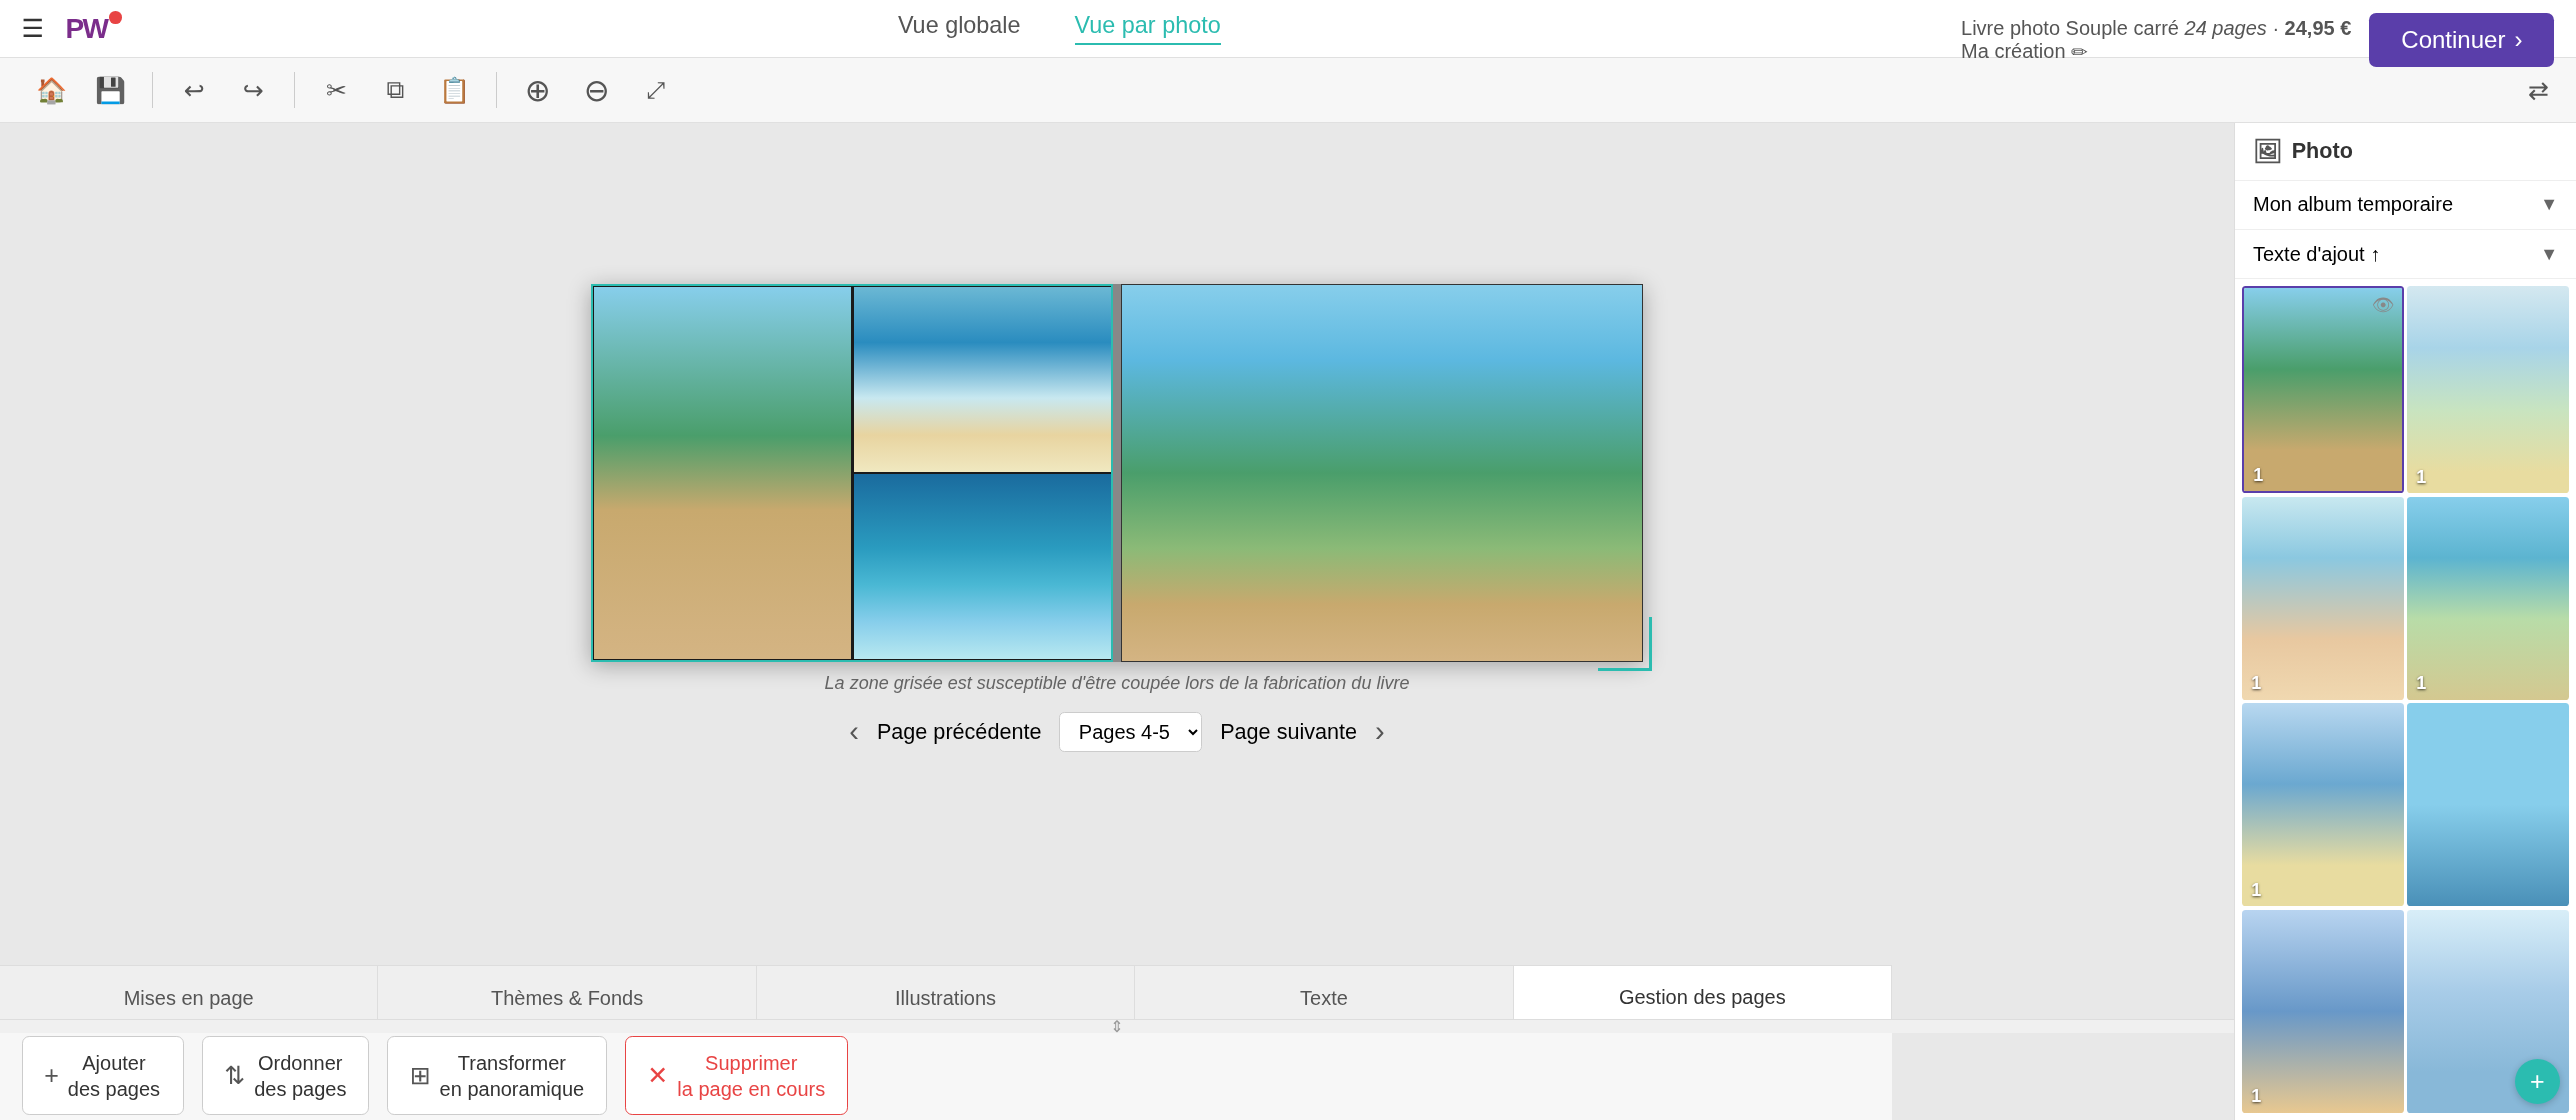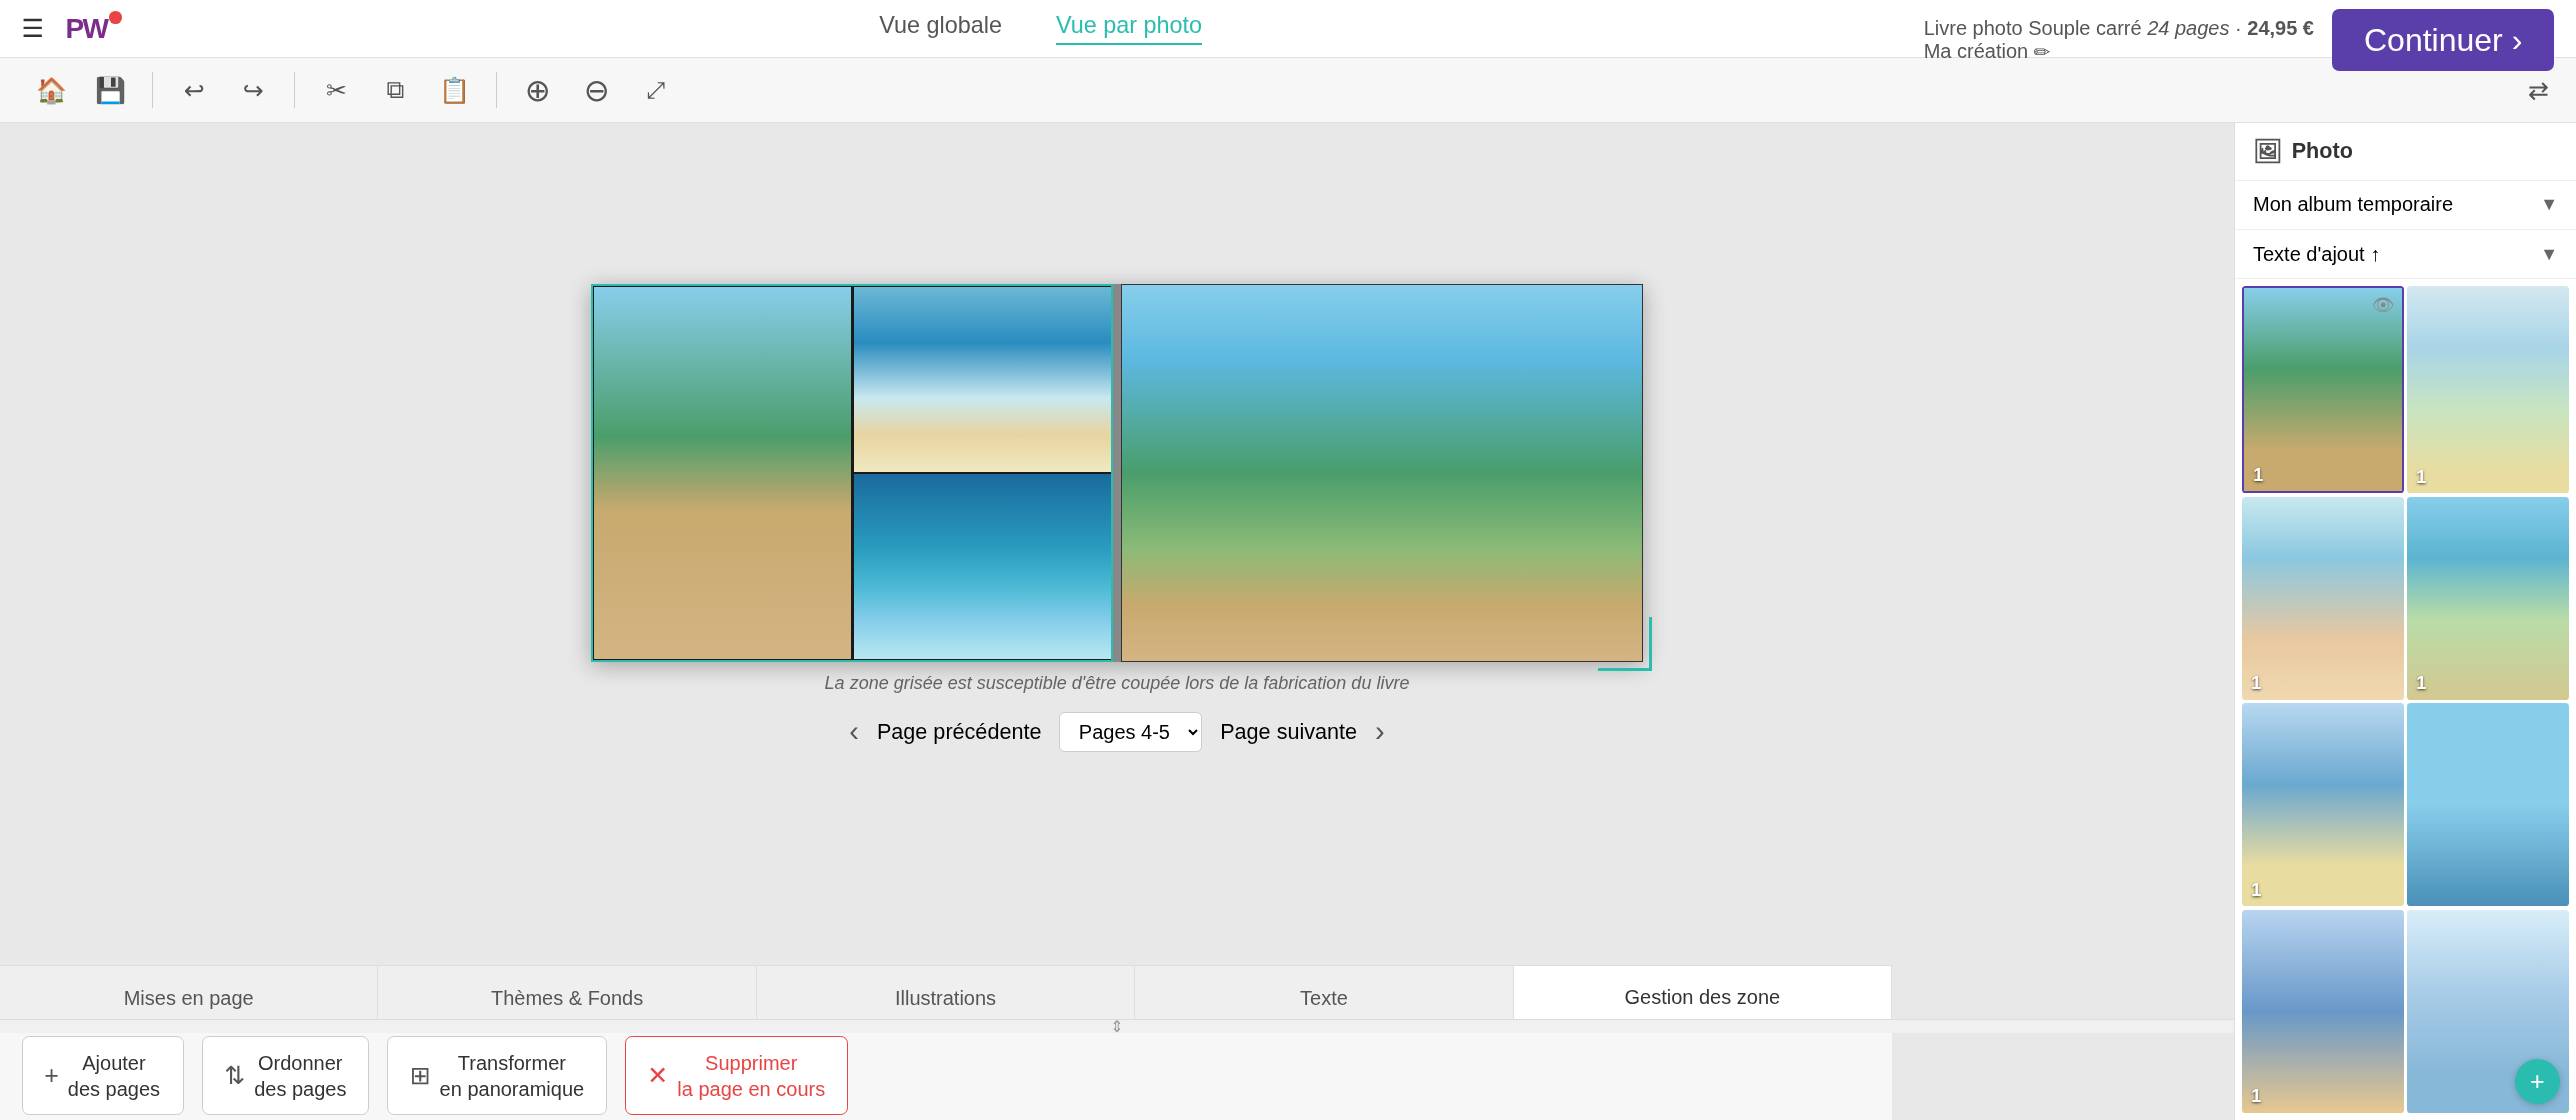--- a/index.html
+++ b/index.html
@@ -73,21 +73,21 @@
       font-size: 20px;
       color: #555;
       cursor: pointer;
       display: flex;
       align-items: center;
       gap: 5.4px;
     }
     .continuer-btn {
       background: #5a3eaa;
       color: #fff;
-      font-size: 32px;
+      font-size: 24px;
       padding: 12.6px 32px;
       border: none;
       border-radius: 7.2px;
       cursor: pointer;
       display: flex;
       align-items: center;
       gap: 9px;
     }
 
     
@@ -472,21 +472,21 @@
       <div class="bottom-tab">
         <span>Thèmes &amp; Fonds</span>
       </div>
       <div class="bottom-tab">
         <span>Illustrations</span>
       </div>
       <div class="bottom-tab">
         <span>Texte</span>
       </div>
       <div class="bottom-tab active">
-        <span>Gestion des zone</span>
+        <span>Gestion des pages</span>
       </div>
     </div>
 
     <div class="bottom-actions" style="position:absolute; bottom:0; left:0; right:342px;">
       <button class="action-btn">
         <span class="btn-icon">+</span>
         <span class="btn-label">
           <span>Ajouter</span>
           <span>des pages</span>
         </span>

